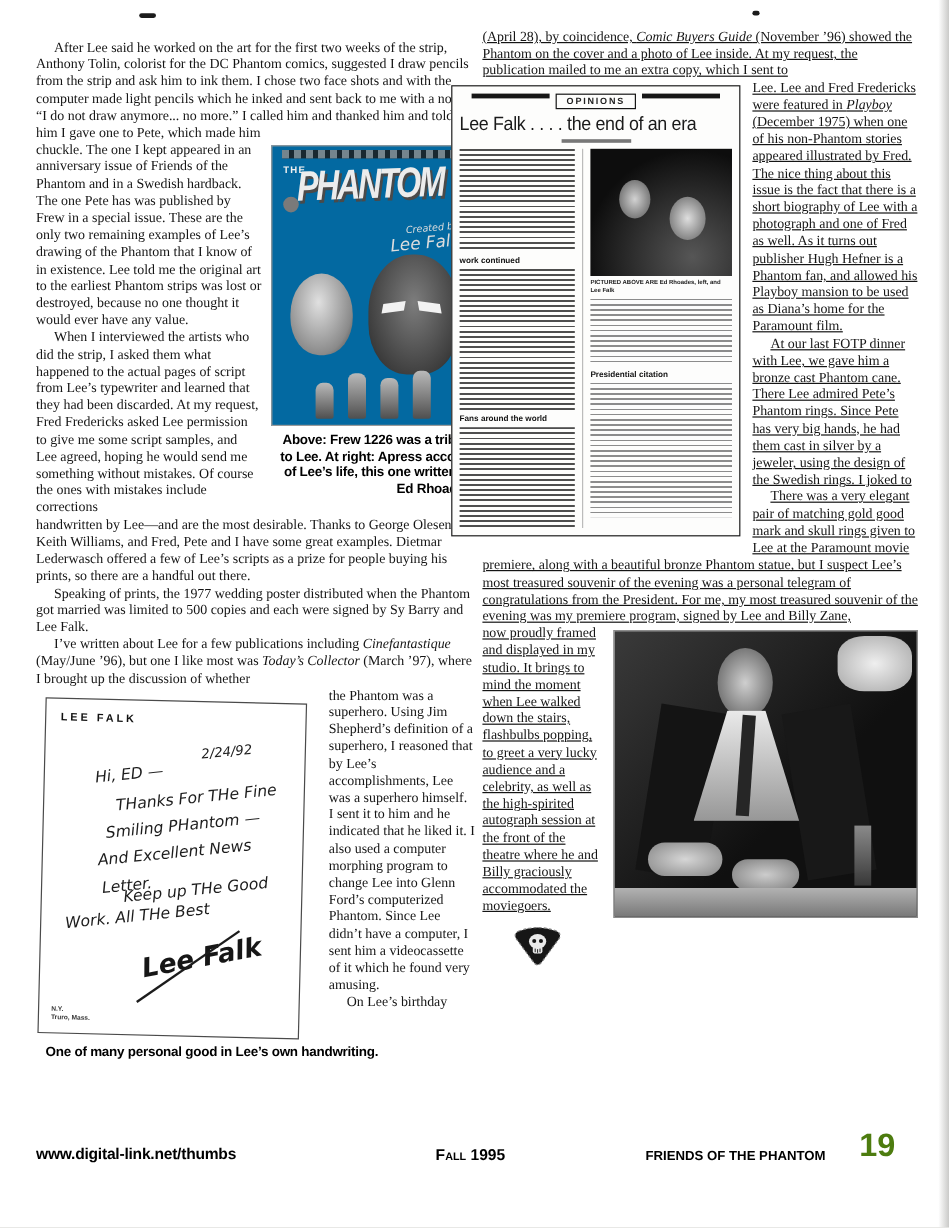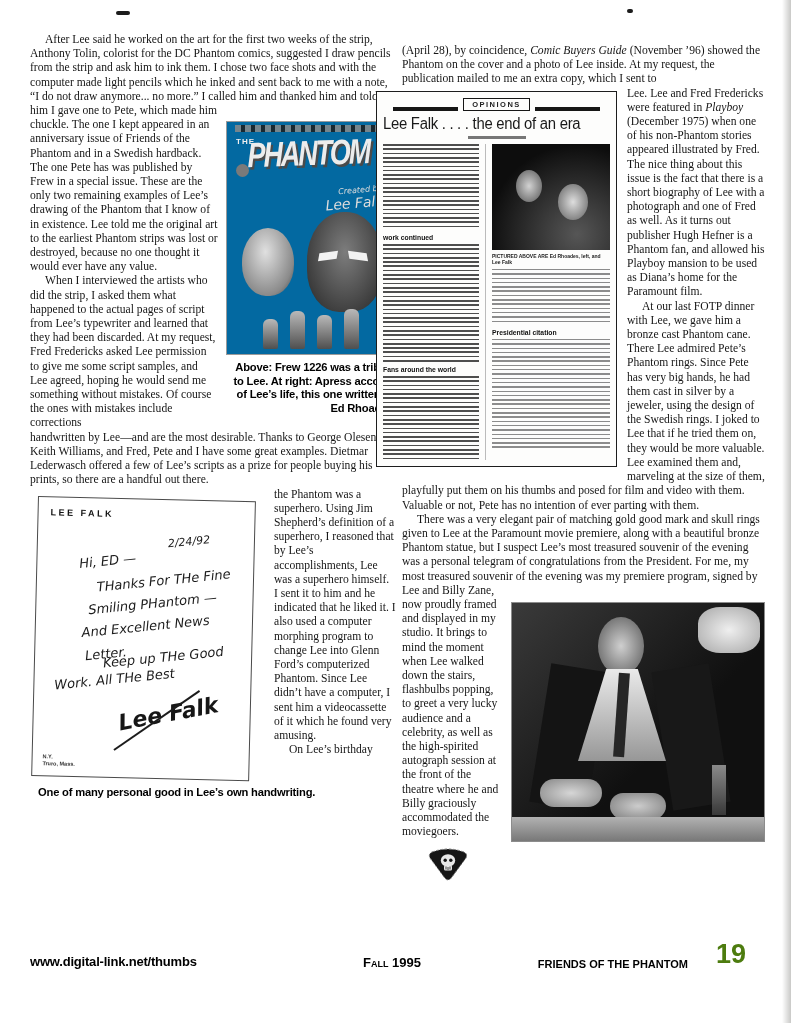--- a/index.html
+++ b/index.html
@@ -4,21 +4,21 @@
 <style>
   html,body{margin:0;padding:0;background:#d8d8d6;}
   .page{position:relative;width:791px;height:1023px;background:#ffffff;overflow:hidden;
         font-family:"Liberation Serif",serif;color:#151515;}
   .page::after{content:"";position:absolute;top:0;right:0;bottom:0;width:9px;
         background:linear-gradient(to left,#c9c9c7,rgba(255,255,255,0));pointer-events:none;}
   .speck{position:absolute;background:#1c1c1c;border-radius:2px;}
 
   
   .col-left{position:absolute;left:30px;top:33px;width:366px;}
-  .col-right{position:absolute;left:402px;top:44px;width:363px;}
+  .col-right{position:absolute;left:402px;top:24px;width:363px;text-decoration:underline;}
   .bt{font-size:11.6px;line-height:14.2px;margin:0;text-indent:15px;text-align:left;}
   .bt.ni{text-indent:0;}
   i{font-style:italic;}
 
   
   .cap{font-family:"Liberation Sans",sans-serif;font-weight:bold;font-size:11.2px;
        line-height:13.6px;letter-spacing:-0.2px;color:#000;}
 
   
   .cover-float{float:right;width:170px;margin:3px 0 5px 8px;}
@@ -58,21 +58,21 @@
   .note-sig{position:relative;margin:2px 0 0 72px;font-family:"DejaVu Sans",sans-serif;font-style:italic;
       font-weight:bold;font-size:22px;color:#161616;transform:rotate(-12deg);display:inline-block;}
   .note-sig::after{content:"";position:absolute;left:-14px;top:16px;width:104px;height:2px;background:#1c1c1c;
       transform:rotate(-24deg);}
   .note-addr{position:absolute;left:10px;bottom:8px;font:bold 5.5px "Liberation Sans",sans-serif;color:#333;line-height:7px;}
   .note-caption{margin-top:10px;white-space:nowrap;overflow:visible;}
 
   
   .clip-float{float:left;width:241px;margin:4px 10px 4px -26px;background:#fdfdfc;border:1.5px solid #1d1d1d;
       padding:5px 6px 6px 6px;box-sizing:border-box;}
-  .op-row{display:flex;align-items:flex-end;gap:5px;margin:1px 10px 4px 10px;}
+  .op-row{display:flex;align-items:flex-start;gap:5px;margin:1px 10px 4px 10px;}
   .op-rule{flex:1;height:4px;background:#161616;}
   .op-box{border:1px solid #161616;padding:1px 8px;font:bold 7.5px "Liberation Sans",sans-serif;
       letter-spacing:1.5px;color:#222;}
   .clip-headline{font-family:"Liberation Sans",sans-serif;font-size:16px;color:#1a1a1a;white-space:nowrap;
       transform:scaleX(0.93);transform-origin:left;letter-spacing:-0.3px;margin:2px 0 3px 0;}
   .clip-byline{width:58px;height:3px;margin:0 auto 5px auto;background:#777;}
   .greek{background:repeating-linear-gradient(to bottom,#4e4e4e 0,#4e4e4e 1.6px,transparent 1.6px,transparent 4.3px);}
   .greek-lt{background:repeating-linear-gradient(to bottom,#8c8c8c 0,#8c8c8c 1.4px,transparent 1.4px,transparent 4.3px);}
   .clip-cols{display:flex;gap:6px;}
   .clip-c1{width:96px;}
@@ -151,20 +151,22 @@
           <span class="fig" style="height:34px"></span>
           <span class="fig" style="height:40px"></span>
         </div>
       </div>
       <div class="cover-caption cap">Above: Frew 1226 was a tribute to Lee. At right: Apress account of Lee’s life, this one written by Ed Rhoades.</div>
     </div>
 
     <p class="bt ni">chuckle. The one I kept appeared in an anniversary issue of Friends of the Phantom and in a Swedish hardback. The one Pete has was published by Frew in a special issue. These are the only two remaining examples of Lee’s drawing of the Phantom that I know of in existence. Lee told me the original art to the earliest Phantom strips was lost or destroyed, because no one thought it would ever have any value.</p>
     <p class="bt">When I interviewed the artists who did the strip, I asked them what happened to the actual pages of script from Lee’s typewriter and learned that they had been discarded. At my request, Fred Fredericks asked Lee permission to give me some script samples, and Lee agreed, hoping he would send me something without mistakes. Of course the ones with mistakes include corrections</p>
     <p class="bt ni">handwritten by Lee—and are the most desirable. Thanks to George Olesen, Keith Williams, and Fred, Pete and I have some great examples. Dietmar Lederwasch offered a few of Lee’s scripts as a prize for people buying his prints, so there are a handful out there.</p>
+    <p class="bt">Speaking of prints, the 1977 wedding poster distributed when the Phantom got married was limited to 500 copies and each were signed by Sy Barry and Lee Falk.</p>
+    <p class="bt"><span>I’ve written about Lee for a few publications including </span><i>Cinefantastique</i><span> (May/June ’96), but one I like most was </span><i>Today’s Collector</i><span> (March ’97), where I brought up the discussion of whether</span></p>
 
     <div class="note-float">
       <div class="note">
         <div class="note-letterhead">LEE FALK</div>
         <div class="note-date hw">2/24/92</div>
         <div class="note-lines">
           <div class="hw" style="margin-left:30px">Hi, ED —</div>
           <div class="hw" style="margin-left:48px">THanks For THe Fine</div>
           <div class="hw" style="margin-left:40px">Smiling PHantom —</div>
           <div class="hw" style="margin-left:34px">And Excellent News</div>
@@ -213,21 +215,20 @@
           <div class="clip-photocap">PICTURED ABOVE ARE Ed Rhoades, left, and Lee Falk</div>
           <div class="greek-lt" style="height:56px"></div>
           <div class="clip-sub">Presidential citation</div>
           <div class="greek-lt" style="height:112px"></div>
         </div>
       </div>
     </div>
 
     <p class="bt ni"><span>Lee. Lee and Fred Fredericks were featured in </span><i>Playboy</i><span> (December 1975) when one of his non-Phantom stories appeared illustrated by Fred. The nice thing about this issue is the fact that there is a short biography of Lee with a photograph and one of Fred as well. As it turns out publisher Hugh Hefner is a Phantom fan, and allowed his Playboy mansion to be used as Diana’s home for the Paramount film.</span></p>
     <p class="bt">At our last FOTP dinner with Lee, we gave him a bronze cast Phantom cane. There Lee admired Pete’s Phantom rings. Since Pete has very big hands, he had them cast in silver by a jeweler, using the design of the Swedish rings. I joked to</p>
-    <p class="bt ni">Lee that if he tried them on, they would be more valuable. Lee examined them and, marveling at the size of them, playfully put them on his thumbs and posed for film and video with them. Valuable or not, Pete has no intention of ever parting with them.</p>
     <p class="bt">There was a very elegant pair of matching gold good mark and skull rings given to Lee at the Paramount movie premiere, along with a beautiful bronze Phantom statue, but I suspect Lee’s most treasured souvenir of the evening was a personal telegram of congratulations from the President. For me, my most treasured souvenir of the evening was my premiere program, signed by Lee and Billy Zane,</p>
 
     <div class="photo-float">
       <div class="photo-art">
         <div class="pa-napkin"></div>
         <div class="pa-suit-l"></div>
         <div class="pa-suit-r"></div>
         <div class="pa-face"></div>
         <div class="pa-shirt"></div>
         <div class="pa-tie"></div>

